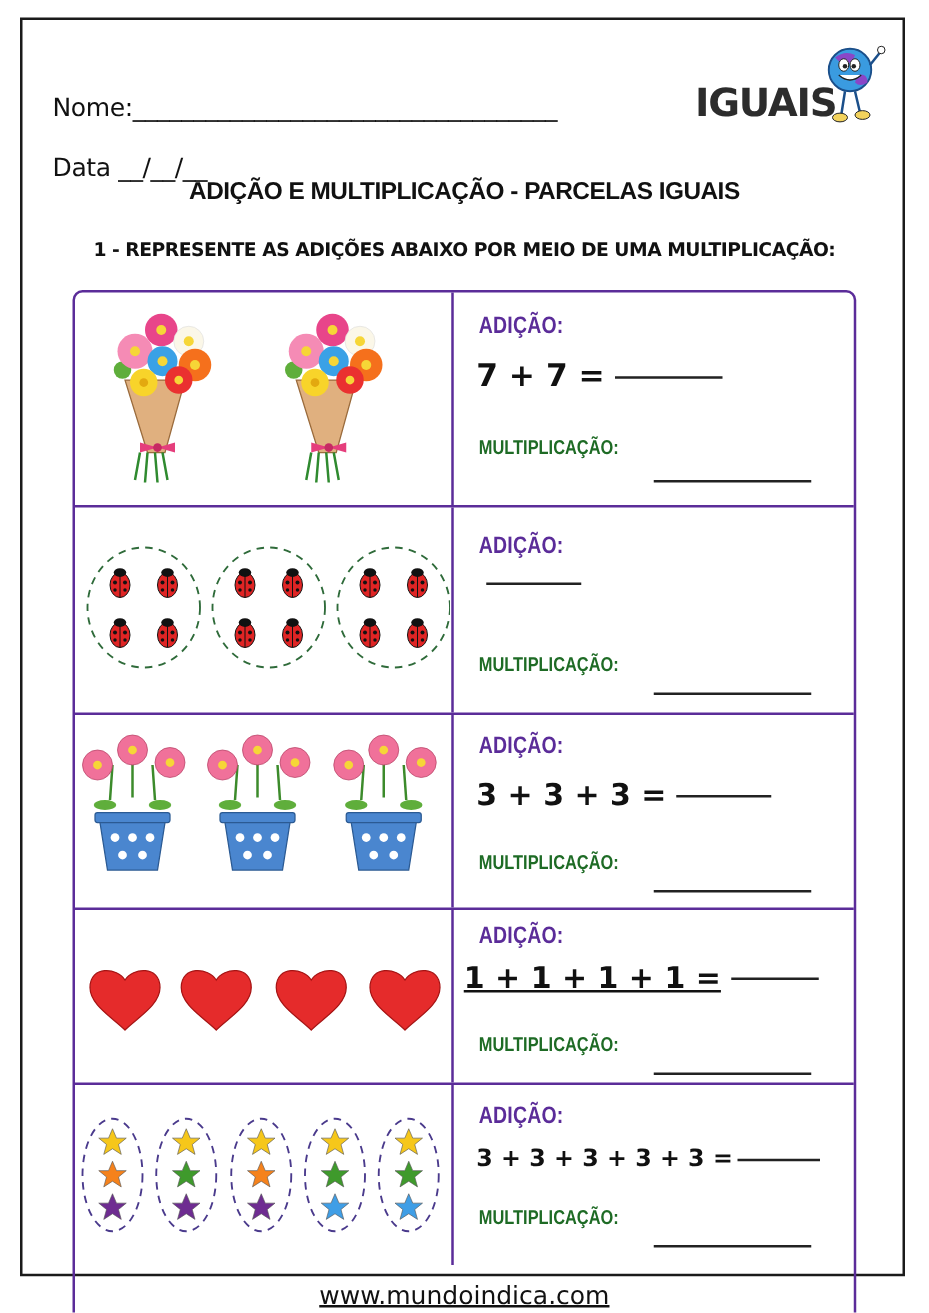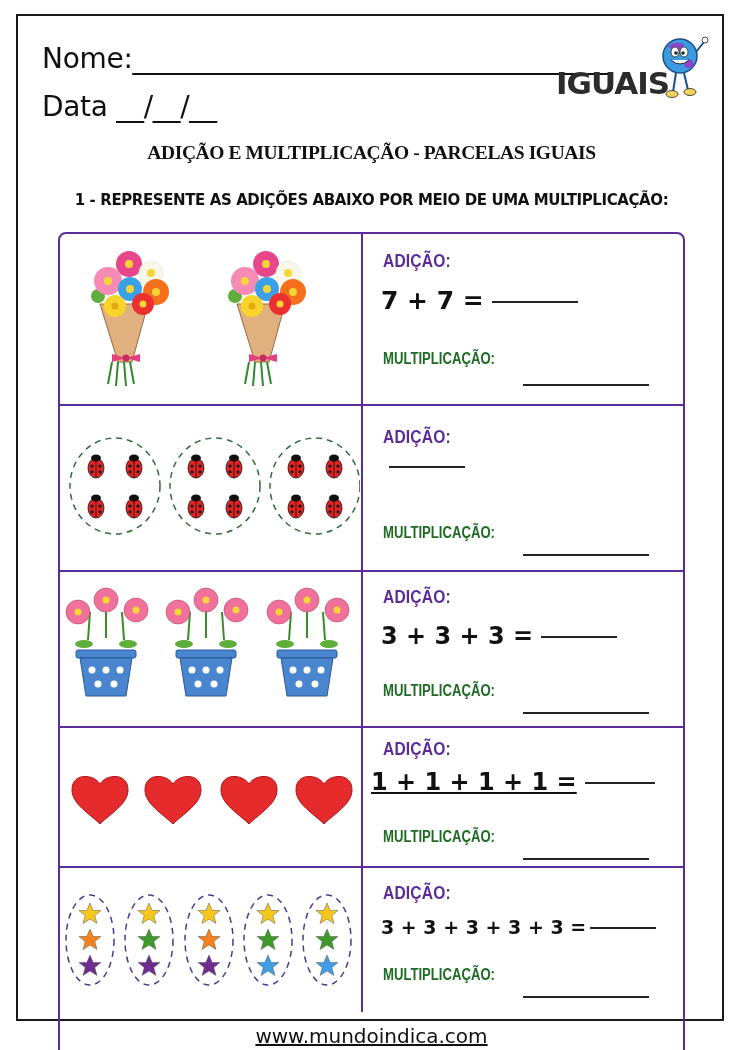--- a/index.html
+++ b/index.html
@@ -1,25 +1,25 @@
 <!DOCTYPE html>
 <html><head>
 <meta charset="utf-8">
 <style>
   html, body { margin:0; padding:0; background:#ffffff; }
   body { width:743px; height:1050px; position:relative; overflow:hidden; font-family:"Liberation Sans", sans-serif; }
   .page-border { position:absolute; left:16px; top:14px; width:708px; height:1007px; border:2px solid #1a1a1a; box-sizing:border-box; }
-  .field { position:absolute; left:42px; font-family:"DejaVu Sans", sans-serif; font-size:28px; color:#111; font-weight:normal; letter-spacing:-0.3px; }
+  .field { position:absolute; left:42px; font-family:"DejaVu Sans", sans-serif; font-size:20px; color:#111; font-weight:normal; letter-spacing:-0.3px;margin-top:32px; }
   .field-name { top:42px; }
   .field-date { top:90px; }
   .logo { position:absolute; left:556px; top:32px; width:160px; height:72px; }
   .logo-mundo { position:absolute; left:0; top:0; font-family:"DejaVu Sans", sans-serif; font-weight:bold; font-size:31px; color:#f7c21c; letter-spacing:-1px; -webkit-text-stroke:1px #c48a00; line-height:34px; }
   .logo-indica { position:absolute; left:0; top:34px; font-family:"DejaVu Sans", sans-serif; font-weight:bold; font-size:31px; color:#2c2c2c; letter-spacing:-1px; line-height:34px; }
   .logo-globe { position:absolute; left:104px; top:2px; width:50px; height:68px; }
-  .title { position:absolute; left:0; width:743px; text-align:center; top:142px; font-family:Liberation Serif, serif; font-weight:bold; font-size:19.5px; color:#111; letter-spacing:-0.4px; }
+  .title { position:absolute; left:0; width:743px; text-align:center; top:142px; font-family:Liberation Sans, sans-serif; font-weight:bold; font-size:19.5px; color:#111; letter-spacing:-0.4px; }
   .instruction { position:absolute; left:0; width:743px; text-align:center; top:191px; font-family:"DejaVu Sans", sans-serif; font-weight:bold; font-size:15px; color:#111; letter-spacing:-0.4px; }
   .table { position:absolute; left:58px; top:232px; width:627px; height:903px; border:2.5px solid #5b2c99; border-radius:8px; box-sizing:border-box; }
   .row { position:absolute; left:0; width:100%; box-sizing:border-box; }
   .row + .row { border-top:2.5px solid #5b2c99; }
   .img-cell { position:absolute; left:0; top:0; width:303px; height:100%; border-right:2.5px solid #5b2c99; box-sizing:border-box; }
   .txt-cell { position:absolute; left:303px; top:0; right:0; height:100%; }
   .lbl-add { position:absolute; left:20px; font-family:"Liberation Sans", sans-serif; font-weight:bold; font-size:19px; color:#5b2c99; transform:scaleX(0.82); transform-origin:left; letter-spacing:0.2px; }
   .lbl-mul { position:absolute; left:20px; font-family:"Liberation Sans", sans-serif; font-weight:bold; font-size:16px; color:#1e6b25; transform:scaleX(0.82); transform-origin:left; }
   .eq { position:absolute; left:18px; font-family:"DejaVu Sans", sans-serif; font-weight:bold; color:#111; white-space:nowrap; display:flex; align-items:center; }
   .eq .blank { display:inline-block; border-bottom:2px solid #222; margin-left:8px; height:2px; }

